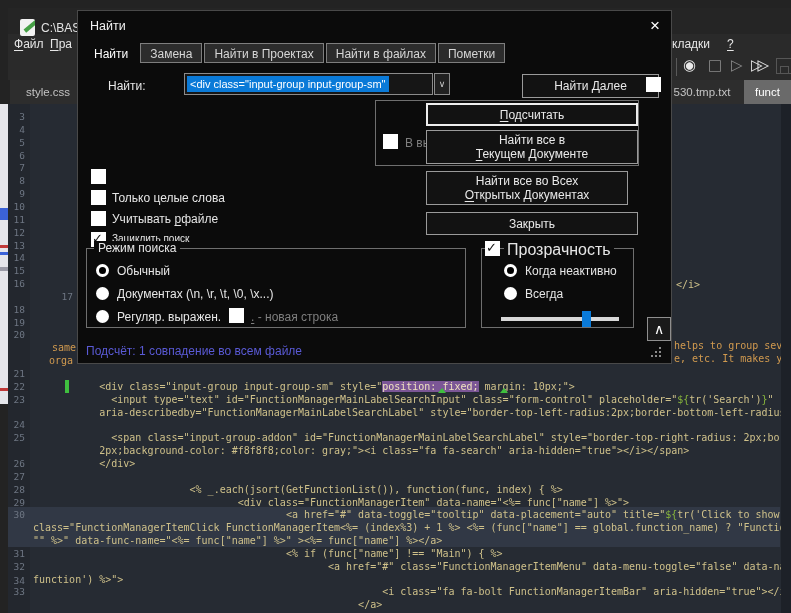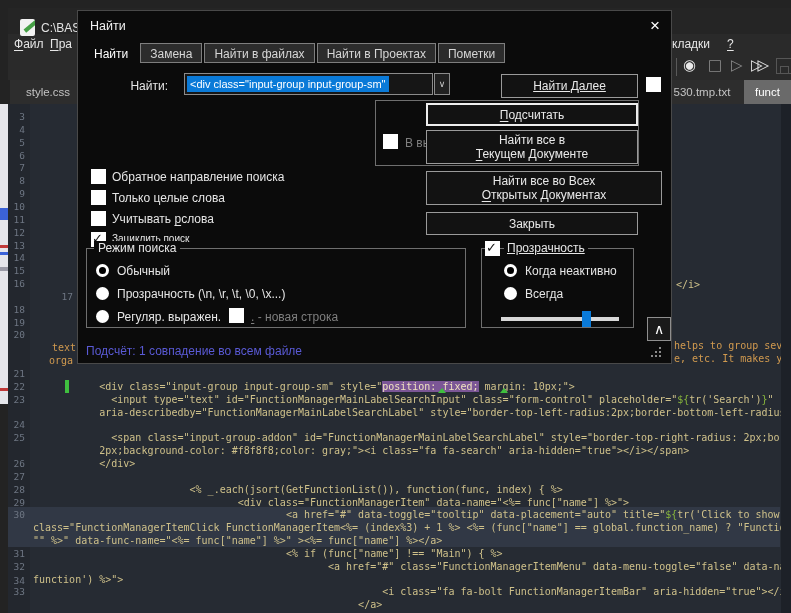--- a/index.html
+++ b/index.html
@@ -53,30 +53,30 @@
 
   
   #dialog{position:absolute;left:77px;top:10px;width:595px;height:354px;background:var(--dialog_bg);border:1px solid #494949;box-sizing:border-box;color:#e6e6e6;}
   #dlgTitlebar{position:absolute;left:0;top:0;width:593px;height:32px;background:var(--dialog_bg);}
   #dlgTitle{position:absolute;left:12px;top:8px;font-size:12.5px;color:#f2f2f2;}
   #dlgClose{position:absolute;left:566px;top:4px;width:22px;height:22px;text-align:center;font-size:17px;line-height:22px;color:#ffffff;}
   #dtabs{position:absolute;left:6px;top:32px;height:21px;display:flex;gap:2px;}
   .dtab{height:20px;line-height:20px;padding:0 9px;font-size:12px;color:#d6d6d6;background:#2c2c2c;border:1px solid #7e7e7e;box-sizing:border-box;}
   .dtab.active{background:var(--dialog_bg);border-color:var(--dialog_bg);color:#ffffff;}
 
-  #findLabel{position:absolute;left:20px;top:68px;width:70px;text-align:right;font-size:12px;}
+  #findLabel{position:absolute;left:30px;top:68px;width:70px;font-size:12px;}
   #combo{position:absolute;left:106px;top:62px;width:249px;height:22px;background:#161616;border:1px solid #8b8b8b;box-sizing:border-box;}
   #comboSel{position:absolute;left:2px;top:2px;height:16px;line-height:16px;background:var(--accent);color:#ffffff;font-size:11px;padding:0 3px;white-space:nowrap;}
   #comboBtn{position:absolute;left:356px;top:62px;width:16px;height:22px;background:#202020;border:1px solid #8b8b8b;box-sizing:border-box;color:#cccccc;font-size:9px;text-align:center;line-height:20px;}
 
   .dbtn{position:absolute;background:#121212;border:1px solid #9a9a9a;color:#e9e9e9;font-size:12px;display:flex;align-items:center;justify-content:center;text-align:center;box-sizing:border-box;line-height:14px;}
-  #btnNext{left:423px;top:63px;width:137px;height:24px;text-decoration:underline;}
+  #btnNext{left:444px;top:63px;width:137px;height:24px;}
   #btnCount{left:348px;top:92px;width:212px;height:23px;border:2px solid #ededed;}
   #btnFAC{left:348px;top:119px;width:212px;height:34px;}
-  #btnFAO{left:348px;top:160px;width:236px;height:34px;}
+  #btnFAO{left:348px;top:160px;width:202px;height:34px;}
   #btnClose{left:348px;top:201px;width:212px;height:23px;}
   #selFrame{position:absolute;left:297px;top:89px;width:264px;height:66px;border:1px solid #6f6f6f;box-sizing:border-box;}
 
   .cb{position:absolute;width:15px;height:15px;background:#ffffff;}
   .cb.checked::after{content:"✓";position:absolute;left:1px;top:-1px;color:#111111;font-size:13px;font-weight:bold;}
   #cbDir{left:568px;top:66px;}
   #cbInSel{left:305px;top:123px;}
   #lblInSel{position:absolute;left:327px;top:125px;font-size:12px;color:#7f7f7f;}
   #cbBack{left:13px;top:158px;} #lblBack{position:absolute;left:34px;top:159px;font-size:12px;}
   #cbWord{left:13px;top:179px;} #lblWord{position:absolute;left:34px;top:180px;font-size:12px;}
@@ -88,21 +88,21 @@
   #modeLegend{position:absolute;left:16px;top:230px;font-size:12px;background:var(--dialog_bg);padding:0 4px;}
   .radio{position:absolute;width:13px;height:13px;border-radius:50%;background:#ffffff;}
   .radio.sel::after{content:"";position:absolute;left:3px;top:3px;width:7px;height:7px;border-radius:50%;background:#000000;}
   #rNormal{left:18px;top:253px;} #lblNormal{position:absolute;left:39px;top:253px;font-size:12px;}
   #rExt{left:18px;top:276px;}    #lblExt{position:absolute;left:39px;top:276px;font-size:12px;}
   #rRegex{left:18px;top:299px;}  #lblRegex{position:absolute;left:39px;top:299px;font-size:12px;}
   #cbDot{left:151px;top:297px;}  #lblDot{position:absolute;left:173px;top:299px;font-size:12px;color:#7f7f7f;}
 
   #transpGroup{left:403px;top:237px;width:153px;height:80px;}
   #cbTransp{left:407px;top:230px;}
-  #lblTransp{position:absolute;left:426px;top:230px;font-size:12px;background:var(--dialog_bg);padding:0 3px;text-decoration:underline;}
+  #lblTransp{position:absolute;left:426px;top:230px;font-size:16px;background:var(--dialog_bg);padding:0 3px;}
   #rInactive{left:426px;top:253px;} #lblInactive{position:absolute;left:447px;top:253px;font-size:12px;}
   #rAlways{left:426px;top:276px;}   #lblAlways{position:absolute;left:447px;top:276px;font-size:12px;}
   #sliderTrack{position:absolute;left:423px;top:306px;width:118px;height:4px;background:#d8d8d8;}
   #sliderThumb{position:absolute;left:504px;top:300px;width:9px;height:16px;background:var(--accent);}
 
   #btnCollapse{position:absolute;left:569px;top:306px;width:24px;height:24px;border:1px solid #8f8f8f;box-sizing:border-box;color:#ffffff;font-size:14px;text-align:center;line-height:22px;background:#1a1a1a;}
   #dlgStatus{position:absolute;left:8px;top:333px;font-size:12px;color:var(--status_text);}
   #dlgGrip{position:absolute;left:581px;top:344px;width:2px;height:2px;background:#8a8a8a;
     box-shadow:-8px 0 #8a8a8a,-4px 0 #8a8a8a,4px 0 transparent,0 -4px #8a8a8a,-4px -4px #8a8a8a,0 -8px #8a8a8a;}
 </style>
@@ -208,41 +208,41 @@
         <div class="crow" style="top: 430.05px;"><span class="sk">"" %&gt;" data-func-name="&lt;%= func["name"] %&gt;" &gt;&lt;%= func["name"] %&gt;&lt;/a&gt;</span></div>
         <div class="crow" style="top: 442.9px;"><span>                                          </span><span class="sk">&lt;% if (func["name"] !== "Main") { %&gt;</span></div>
         <div class="crow" style="top: 455.75px;"><span>                                                 </span><span class="sk">&lt;a href="#" class="FunctionManagerItemMenu" data-menu-toggle="false" data-name="&lt;%= func["name"] %&gt;" title</span></div>
         <div class="crow" style="top: 468.6px;"><span class="sk">function') %&gt;"&gt;</span></div>
         <div class="crow" style="top: 481.45px;"><span>                                                          </span><span class="sk">&lt;i class="fa fa-bolt FunctionManagerItemBar" aria-hidden="true"&gt;&lt;/i&gt;</span></div>
         <div class="crow" style="top: 494.3px;"><span>                                                      </span><span class="sk">&lt;/a&gt;</span></div>
         <div class="crow" style="top: 507.15px;"><span>                                                  </span><span class="sk">&lt;% } %&gt;</span></div>
       </div>
     <div id="efrags">
         <div class="frag sk" style="left: 668px; top: 174px;">&lt;/i&gt;</div>
-        <div class="frag so" style="left: 44px; top: 237px;">text</div>
+        <div class="frag so" style="left: 44px; top: 237px;">same</div>
         <div class="frag so" style="left: 666px; top: 235px;">helps to group severa</div>
         <div class="frag so" style="left: 41px; top: 250px;">orga</div>
         <div class="frag so" style="left: 666px; top: 248px;">e, etc. It makes you</div>
       </div>
     <div id="chgmark" style="top: 275.85px;"></div>
     <div class="caret-up" style="left:430px;top:284px;"></div>
     <div class="caret-up" style="left:492px;top:284px;"></div>
     <div id="scrollstrip"></div>
   </div>
 
   <div id="dialog">
     <div id="dlgTitlebar">
       <span id="dlgTitle">Найти</span>
       <span id="dlgClose">×</span>
     </div>
     <div id="dtabs">
         <div class="dtab active">Найти</div>
         <div class="dtab">Замена</div>
+        <div class="dtab">Найти в Проектах</div>
         <div class="dtab">Найти в файлах</div>
-        <div class="dtab">Найти в Проектах</div>
         <div class="dtab">Пометки</div>
       </div>
 
     <span id="findLabel">Найти:</span>
     <div id="combo">
       <span id="comboSel">&lt;div class="input-group input-group-sm"</span>
     </div>
     <div id="comboBtn"><span>∨</span></div>
 
     <div class="dbtn" id="btnNext">Найти Далее</div>
@@ -256,34 +256,33 @@
     <span id="lblInSel">В выделенном</span>
     <div class="dbtn" id="btnFAC">
       <span><span>Найти все в</span><br><span class="u">Т</span><span>екущем Документе</span></span>
     </div>
     <div class="dbtn" id="btnFAO">
       <span><span>Найти все во Всех</span><br><span class="u">О</span><span>ткрытых Документах</span></span>
     </div>
     <div class="dbtn" id="btnClose">Закрыть</div>
 
     <div class="cb" id="cbBack"></div>
-    <span id="lblBack">Обратное направление поиска</span>
     <div class="cb" id="cbWord"></div>
     <span id="lblWord">Только целые слова</span>
     <div class="cb" id="cbCase"></div>
-    <span id="lblCase"><span>Учитывать </span><span class="u">р</span><span>слова</span></span>
+    <span id="lblCase"><span>Учитывать </span><span class="u">р</span><span>файле</span></span>
     <div class="cb checked" id="cbWrap"></div>
     <span id="lblWrap"><span>За</span><span class="u">ц</span><span>иклить поиск</span></span>
 
     <div id="modeGroup" class="groupbox"></div>
     <span id="modeLegend">Режим поиска</span>
     <div class="radio sel" id="rNormal"></div>
     <span id="lblNormal">Обычный</span>
     <div class="radio" id="rExt"></div>
-    <span id="lblExt">Прозрачность (\n, \r, \t, \0, \x...)</span>
+    <span id="lblExt">Документах (\n, \r, \t, \0, \x...)</span>
     <div class="radio" id="rRegex"></div>
     <span id="lblRegex">Регуляр. выражен.</span>
     <div class="cb" id="cbDot"></div>
     <span id="lblDot"><span class="u">.</span><span> - новая строка</span></span>
 
     <div id="transpGroup" class="groupbox"></div>
     <div class="cb checked" id="cbTransp"></div>
     <span id="lblTransp">Прозрачность</span>
     <div class="radio sel" id="rInactive"></div>
     <span id="lblInactive">Когда неактивно</span>

